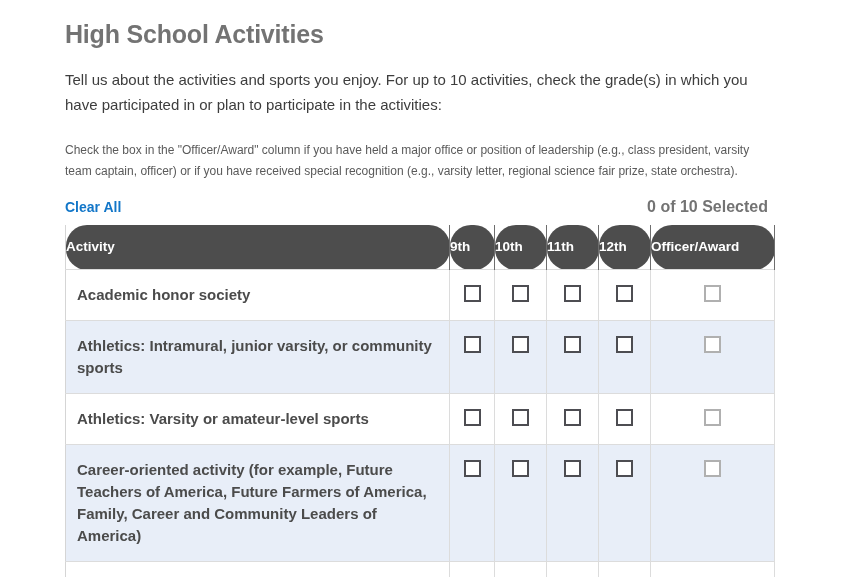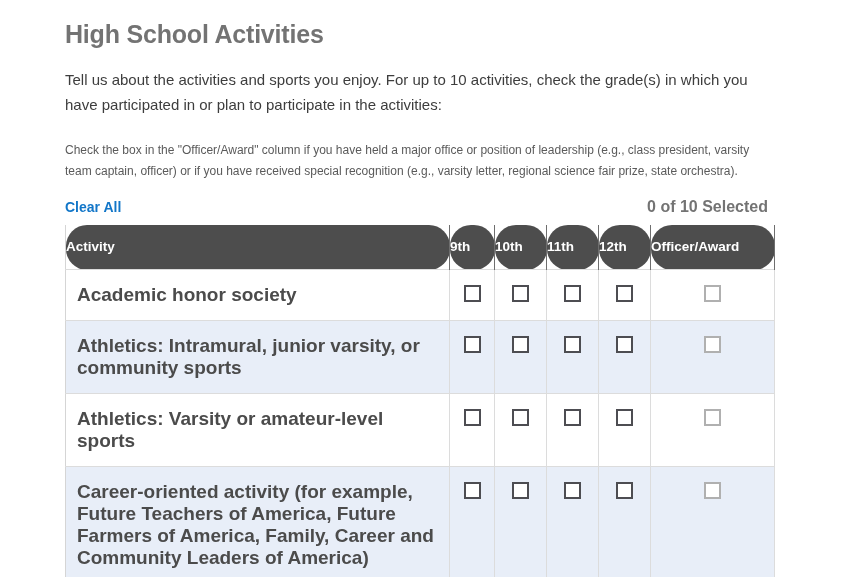--- a/index.html
+++ b/index.html
@@ -96,21 +96,21 @@
     border-right: 1px solid #dcdcdc;
     border-top: 1px solid #dcdcdc;
     vertical-align: top;
     background: transparent;
   }
   tbody tr.row-alt td {
     background: #e8eef8;
   }
   td.activity-cell {
     padding: 14px 14px 14px 11px;
-    font-size: 19px;
+    font-size: 15px;
     font-weight: bold;
     color: #4b4b4b;
     line-height: 22px;
   }
   td.check-cell {
     text-align: center;
     padding-top: 15px;
   }
   td.award-cell {
     text-align: center;

